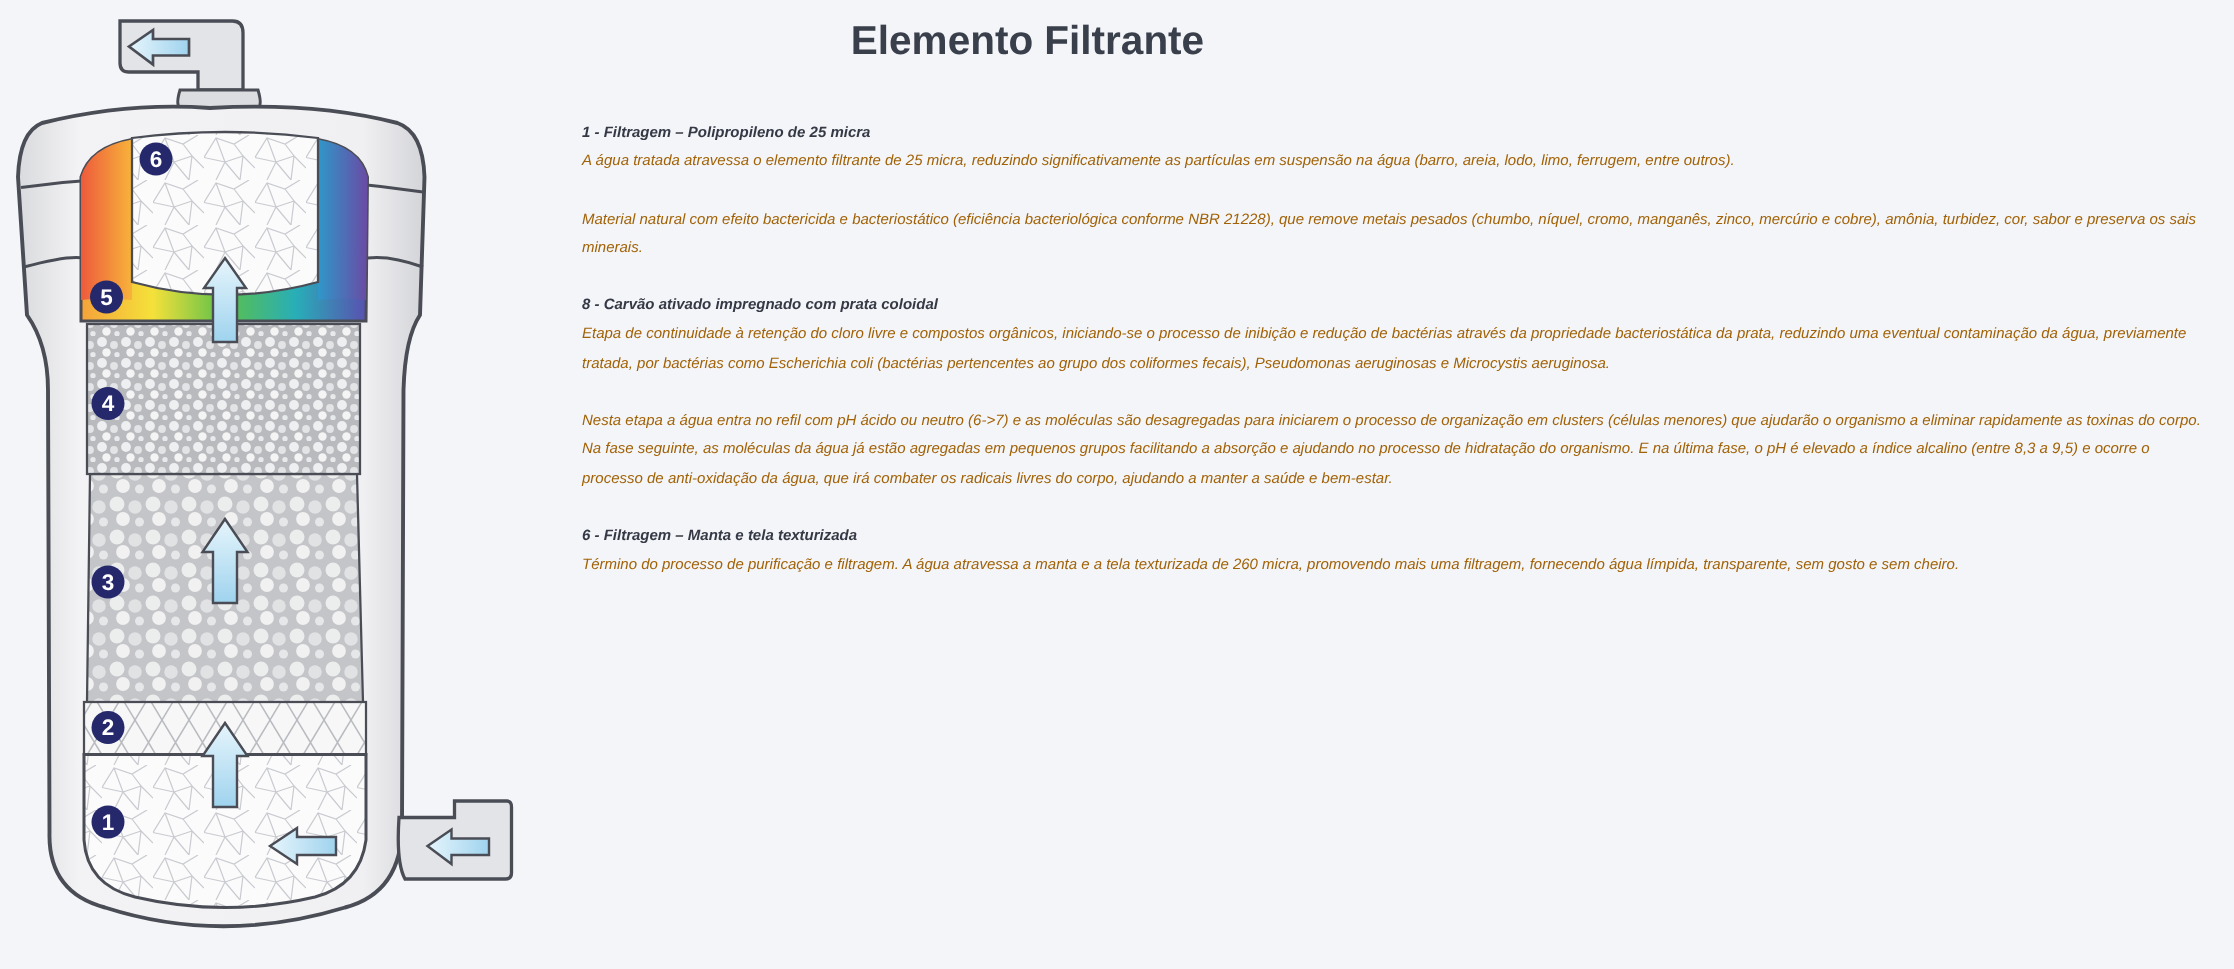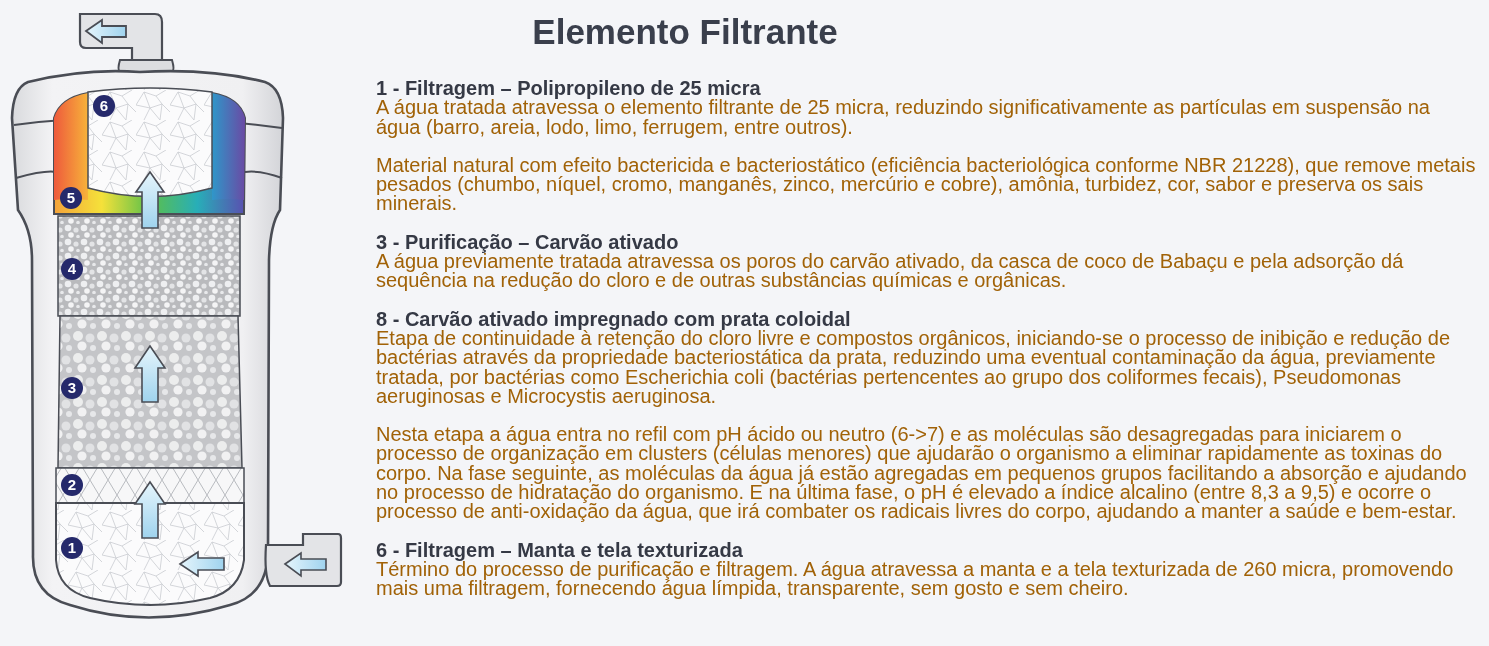--- a/index.html
+++ b/index.html
@@ -6,24 +6,24 @@
   body {
     width:1489px; height:646px; overflow:hidden;
     background:#f4f5f8;
     font-family:"Liberation Sans", "DejaVu Sans", sans-serif;
     color:#2f3340;
     position:relative;
   }
   .illustration { position:absolute; left:0; top:0; width:350px; height:646px; }
   .title {
     position:absolute; left:520px; top:12px; width:330px; text-align:center;
-    font-size:35px; font-weight:bold; color:#3a3f4c; margin:0;
+    font-size:27px; font-weight:bold; color:#3a3f4c; margin:0;
   }
   .steps { position:absolute; left:376px; top:79px; width:1100px; }
-  .step { margin:0 0 19px 0; font-size:20px; line-height:19.3px; }
+  .step { margin:0 0 19px 12px; font-size:10px; line-height:19.3px;font-style:italic; }
   .step-title { font-weight:bold; color:#353945; display:block; }
   .step-text { display:block; color:#a16207; }
 </style>
 </head>
 <body>
 
 <div class="illustration">
 <svg width="350" height="646" viewBox="0 0 350 646" xmlns="http://www.w3.org/2000/svg">
   <defs>
     <linearGradient id="rainbowL" x1="0" y1="0" x2="1" y2="0">
@@ -158,24 +158,20 @@
 
 <div class="steps">
   <div class="step">
     <span class="step-title">1 - Filtragem – Polipropileno de 25 micra</span>
     <span class="step-text">A água tratada atravessa o elemento filtrante de 25 micra, reduzindo significativamente as partículas em suspensão na água (barro, areia, lodo, limo, ferrugem, entre outros).</span>
   </div>
   <div class="step">
     <span class="step-text">Material natural com efeito bactericida e bacteriostático (eficiência bacteriológica conforme NBR 21228), que remove metais pesados (chumbo, níquel, cromo, manganês, zinco, mercúrio e cobre), amônia, turbidez, cor, sabor e preserva os sais minerais.</span>
   </div>
   <div class="step">
-    <span class="step-title">3 - Purificação – Carvão ativado</span>
-    <span class="step-text">A água previamente tratada atravessa os poros do carvão ativado, da casca de coco de Babaçu e pela adsorção dá sequência na redução do cloro e de outras substâncias químicas e orgânicas.</span>
-  </div>
-  <div class="step">
     <span class="step-title">8 - Carvão ativado impregnado com prata coloidal</span>
     <span class="step-text">Etapa de continuidade à retenção do cloro livre e compostos orgânicos, iniciando-se o processo de inibição e redução de bactérias através da propriedade bacteriostática da prata, reduzindo uma eventual contaminação da água, previamente tratada, por bactérias como Escherichia coli (bactérias pertencentes ao grupo dos coliformes fecais), Pseudomonas aeruginosas e Microcystis aeruginosa.</span>
   </div>
   <div class="step">
     <span class="step-text">Nesta etapa a água entra no refil com pH ácido ou neutro (6-&gt;7) e as moléculas são desagregadas para iniciarem o processo de organização em clusters (células menores) que ajudarão o organismo a eliminar rapidamente as toxinas do corpo. Na fase seguinte, as moléculas da água já estão agregadas em pequenos grupos facilitando a absorção e ajudando no processo de hidratação do organismo. E na última fase, o pH é elevado a índice alcalino (entre 8,3 a 9,5) e ocorre o processo de anti-oxidação da água, que irá combater os radicais livres do corpo, ajudando a manter a saúde e bem-estar.</span>
   </div>
   <div class="step">
     <span class="step-title">6 - Filtragem – Manta e tela texturizada</span>
     <span class="step-text">Término do processo de purificação e filtragem. A água atravessa a manta e a tela texturizada de 260 micra, promovendo mais uma filtragem, fornecendo água límpida, transparente, sem gosto e sem cheiro.</span>
   </div>

